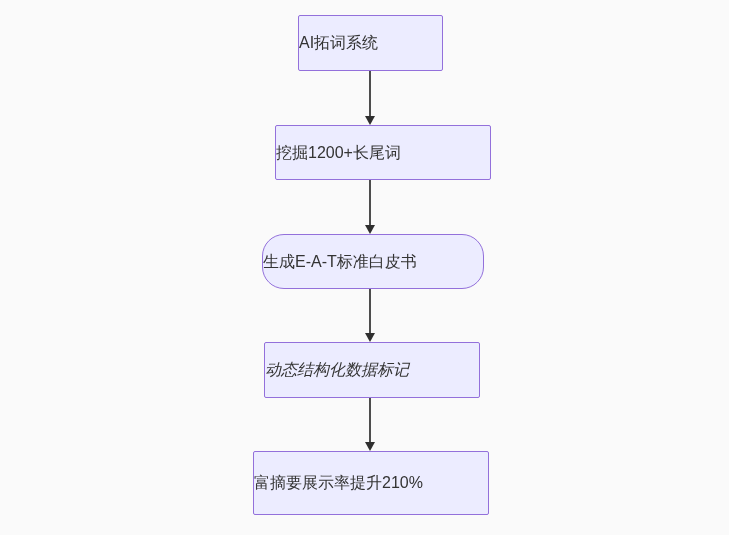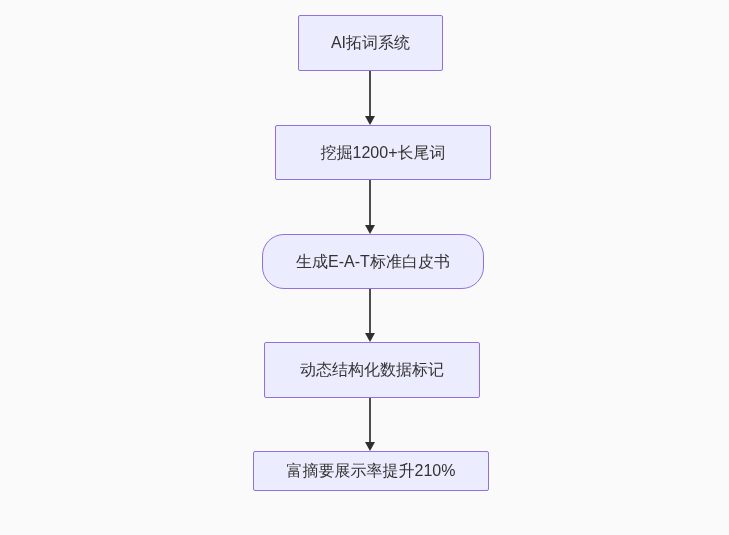--- a/index.html
+++ b/index.html
@@ -19,31 +19,31 @@
     height: 535px;
   }
   .node {
     position: absolute;
     box-sizing: border-box;
     background: #ececff;
     border: 1.5px solid #9370db;
     border-radius: 2px;
     display: flex;
     align-items: center;
-    justify-content: center;
+    justify-content: flex-start;
     color: #333333;
     font-size: 16px;
     text-align: center;
     line-height: 1.2;
   }
   .node-1 { left: 298px; top: 15px;  width: 145px; height: 56px; }
   .node-2 { left: 275px; top: 125px; width: 216px; height: 55px; }
   .node-3 { left: 262px; top: 234px; width: 222px; height: 55px; border-radius: 22px; }
-  .node-4 { left: 264px; top: 342px; width: 216px; height: 56px; }
-  .node-5 { left: 253px; top: 451px; width: 236px; height: 40px; }
+  .node-4 { left: 264px; top: 342px; width: 216px; height: 56px; font-style: italic; }
+  .node-5 { left: 253px; top: 451px; width: 236px; height: 64px; }
 
   .arrow {
     position: absolute;
     width: 10px;
     left: 365px;
   }
   .arrow .shaft {
     position: absolute;
     left: 4px;
     top: 0;

